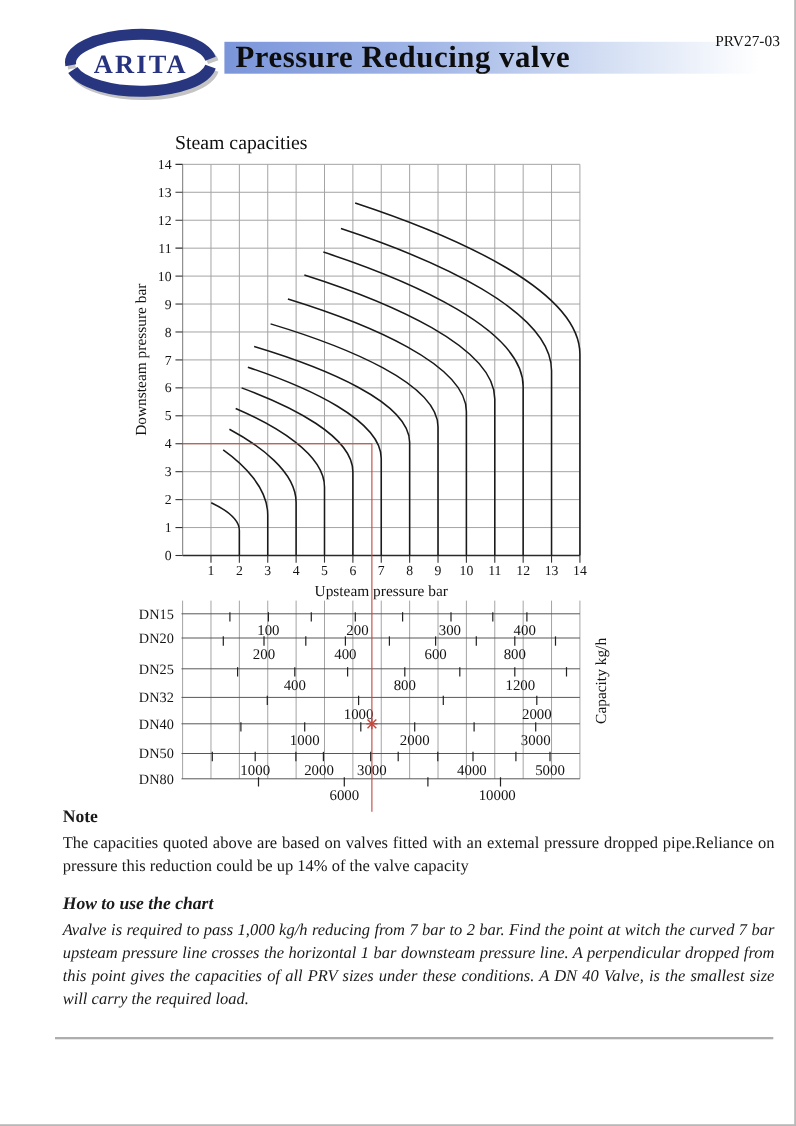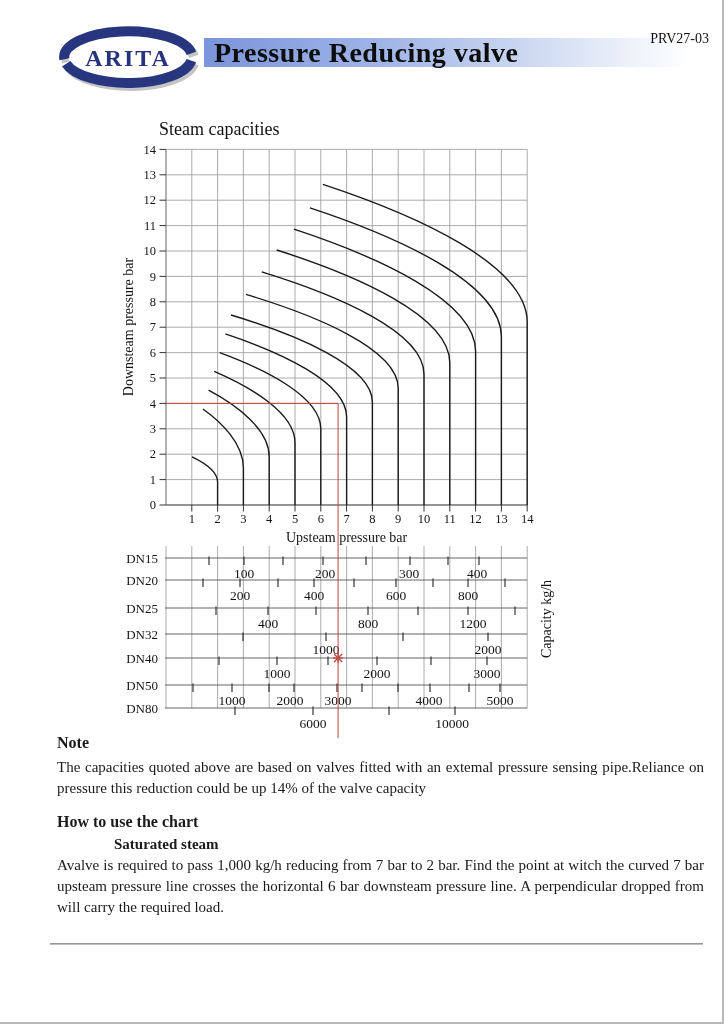--- a/index.html
+++ b/index.html
@@ -11,21 +11,21 @@
   .titlebar{position:absolute;left:204px;top:38px;width:501px;height:29px;
             background:linear-gradient(90deg,#7b95da 0%,#9fb4e6 35%,#dde6f6 75%,#ffffff 97%);
             display:flex;align-items:center;}
   .titlebar .t{font-size:28px;font-weight:bold;color:#0d0d0d;padding-left:10px;letter-spacing:0.5px;}
   .doccode{position:absolute;right:13px;top:31px;font-size:14px;color:#111;}
   
   .chart-title{position:absolute;left:131px;top:119px;font-size:18px;color:#111;margin-left:28px;}
   #chart-svg{position:absolute;left:100px;top:112px;}
   
   .note-sec{position:absolute;left:57px;top:734px;width:647px;}
-  .howto-sec{position:absolute;left:57px;top:813px;width:647px;}
+  .howto-sec{position:absolute;left:57px;top:813px;width:647px;font-style:italic;}
   .h1{font-size:16px;font-weight:bold;margin:0 0 5px 0;}
   .h2{font-size:15px;font-weight:bold;margin:0 0 2px 57px;}
   .bodyl{font-size:15px;line-height:21px;}
   .jline{text-align:justify;text-align-last:justify;}
   .rule{position:absolute;left:50px;top:943px;width:653px;height:2px;
         background:linear-gradient(#858585,#cfcfcf);}
 </style>
 </head>
 <body>
 
@@ -258,26 +258,26 @@
       <text x="352" y="615.5" text-anchor="middle" font-size="13.5" fill="#141414">10000</text>
       <path d="M66,291.4 L238.086,291.4 L238.086,626" fill="none" stroke="#c0473f" stroke-width="1"></path>
       <line x1="234.086" y1="542" x2="242.086" y2="550" stroke="#c0473f" stroke-width="1.3"></line>
       <line x1="242.086" y1="542" x2="234.086" y2="550" stroke="#c0473f" stroke-width="1.3"></line>
       <line x1="233.086" y1="546" x2="243.086" y2="546" stroke="#c0473f" stroke-width="1.3"></line>
       <line x1="238.086" y1="541" x2="238.086" y2="551" stroke="#c0473f" stroke-width="1.3"></line>
     </svg>
 
   <div class="note-sec">
     <div class="h1">Note</div>
-    <div class="bodyl jline">The capacities quoted above are based on valves fitted with an extemal pressure sensing pipe.Reliance on</div>
+    <div class="bodyl jline">The capacities quoted above are based on valves fitted with an extemal pressure dropped pipe.Reliance on</div>
     <div class="bodyl">pressure this reduction could be up 14% of the valve capacity</div>
   </div>
 
   <div class="howto-sec">
     <div class="h1">How to use the chart</div>
-    <div class="h2">Saturated steam</div>
     <div class="bodyl jline">Avalve is required to pass 1,000 kg/h reducing from 7 bar to 2 bar. Find the point at witch the curved 7 bar</div>
-    <div class="bodyl jline">upsteam pressure line crosses the horizontal 6 bar downsteam pressure line. A perpendicular dropped from</div>
+    <div class="bodyl jline">upsteam pressure line crosses the horizontal 1 bar downsteam pressure line. A perpendicular dropped from</div>
+    <div class="bodyl jline">this point gives the capacities of all PRV sizes under these conditions. A DN 40 Valve, is the smallest size</div>
     <div class="bodyl">will carry the required load.</div>
   </div>
 
   <div class="rule"></div>
 </div>
 
 </body></html>

